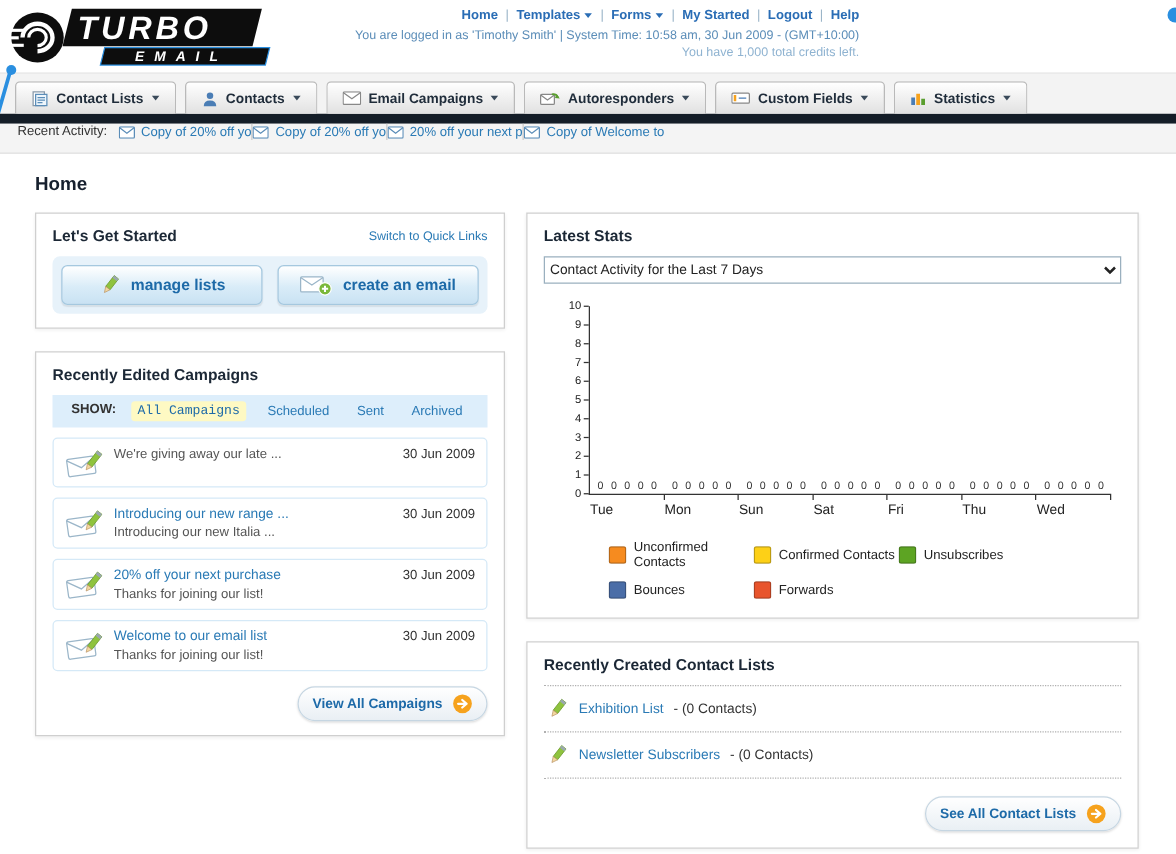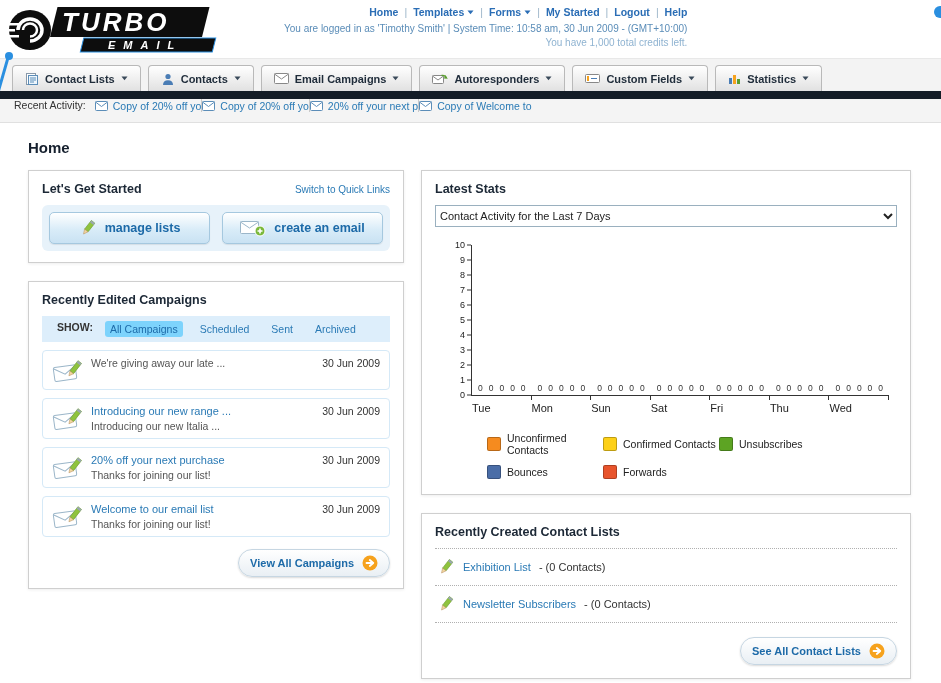--- a/index.html
+++ b/index.html
@@ -53,21 +53,21 @@
   .gs-link{font-size:10px;color:#2a7ab5;cursor:pointer;}
   .gs-btn-row{background:#e7f2fa;border-radius:6px;padding:7px;display:flex;gap:12px;}
   .gs-btn{flex:1;display:flex;align-items:center;justify-content:center;gap:8px;background:linear-gradient(#ffffff,#d9ecf8 55%,#c9e2f3);border:1px solid #a5c8df;border-radius:5px;padding:6px 8px;font-size:12.5px;font-weight:bold;color:#1d6aa8;cursor:pointer;box-shadow:0 1px 1px rgba(0,0,0,0.08);}
   .btn-ic{display:flex;}
 
   
   .camp-tabs{background:#ddeefb;display:flex;align-items:flex-start;gap:12px;padding:5px 15px;margin-top:9px;font-size:10.5px;}
   .show-label{font-weight:bold;color:#333;}
   .camp-tab-group{display:flex;gap:12px;align-items:center;}
   .camp-tab{color:#2a7ab5;cursor:pointer;padding:2px 5px;border-radius:3px;}
-  .camp-tab.active{background:#7dd3fc;color:#1d6aa8;}
+  .camp-tab.active{background:#fef9c3;color:#1d6aa8;font-family:Liberation Mono, monospace;}
   .camp-item{display:flex;align-items:flex-start;gap:9px;border:1px solid #d5e9f7;border-radius:4px;padding:6px 9px;margin-top:8px;cursor:pointer;background:#fff;}
   .ci-icon{display:flex;margin-top:2px;}
   .ci-body{flex:1;min-width:0;}
   .ci-title{display:block;font-size:11px;color:#2a7ab5;margin-bottom:3px;}
   .ci-sub{display:block;font-size:10.5px;color:#555;}
   .ci-date{font-size:10.5px;color:#333;white-space:nowrap;}
   .camp-footer{display:flex;justify-content:flex-end;margin-top:12px;}
   .pill-btn{display:flex;align-items:center;gap:8px;background:linear-gradient(#ffffff,#e9eff4);border:1px solid #c6d6e2;border-radius:14px;padding:5px 11px;font-size:11px;font-weight:bold;color:#1d6aa8;cursor:pointer;box-shadow:0 1px 2px rgba(0,0,0,0.15);}
 
   

